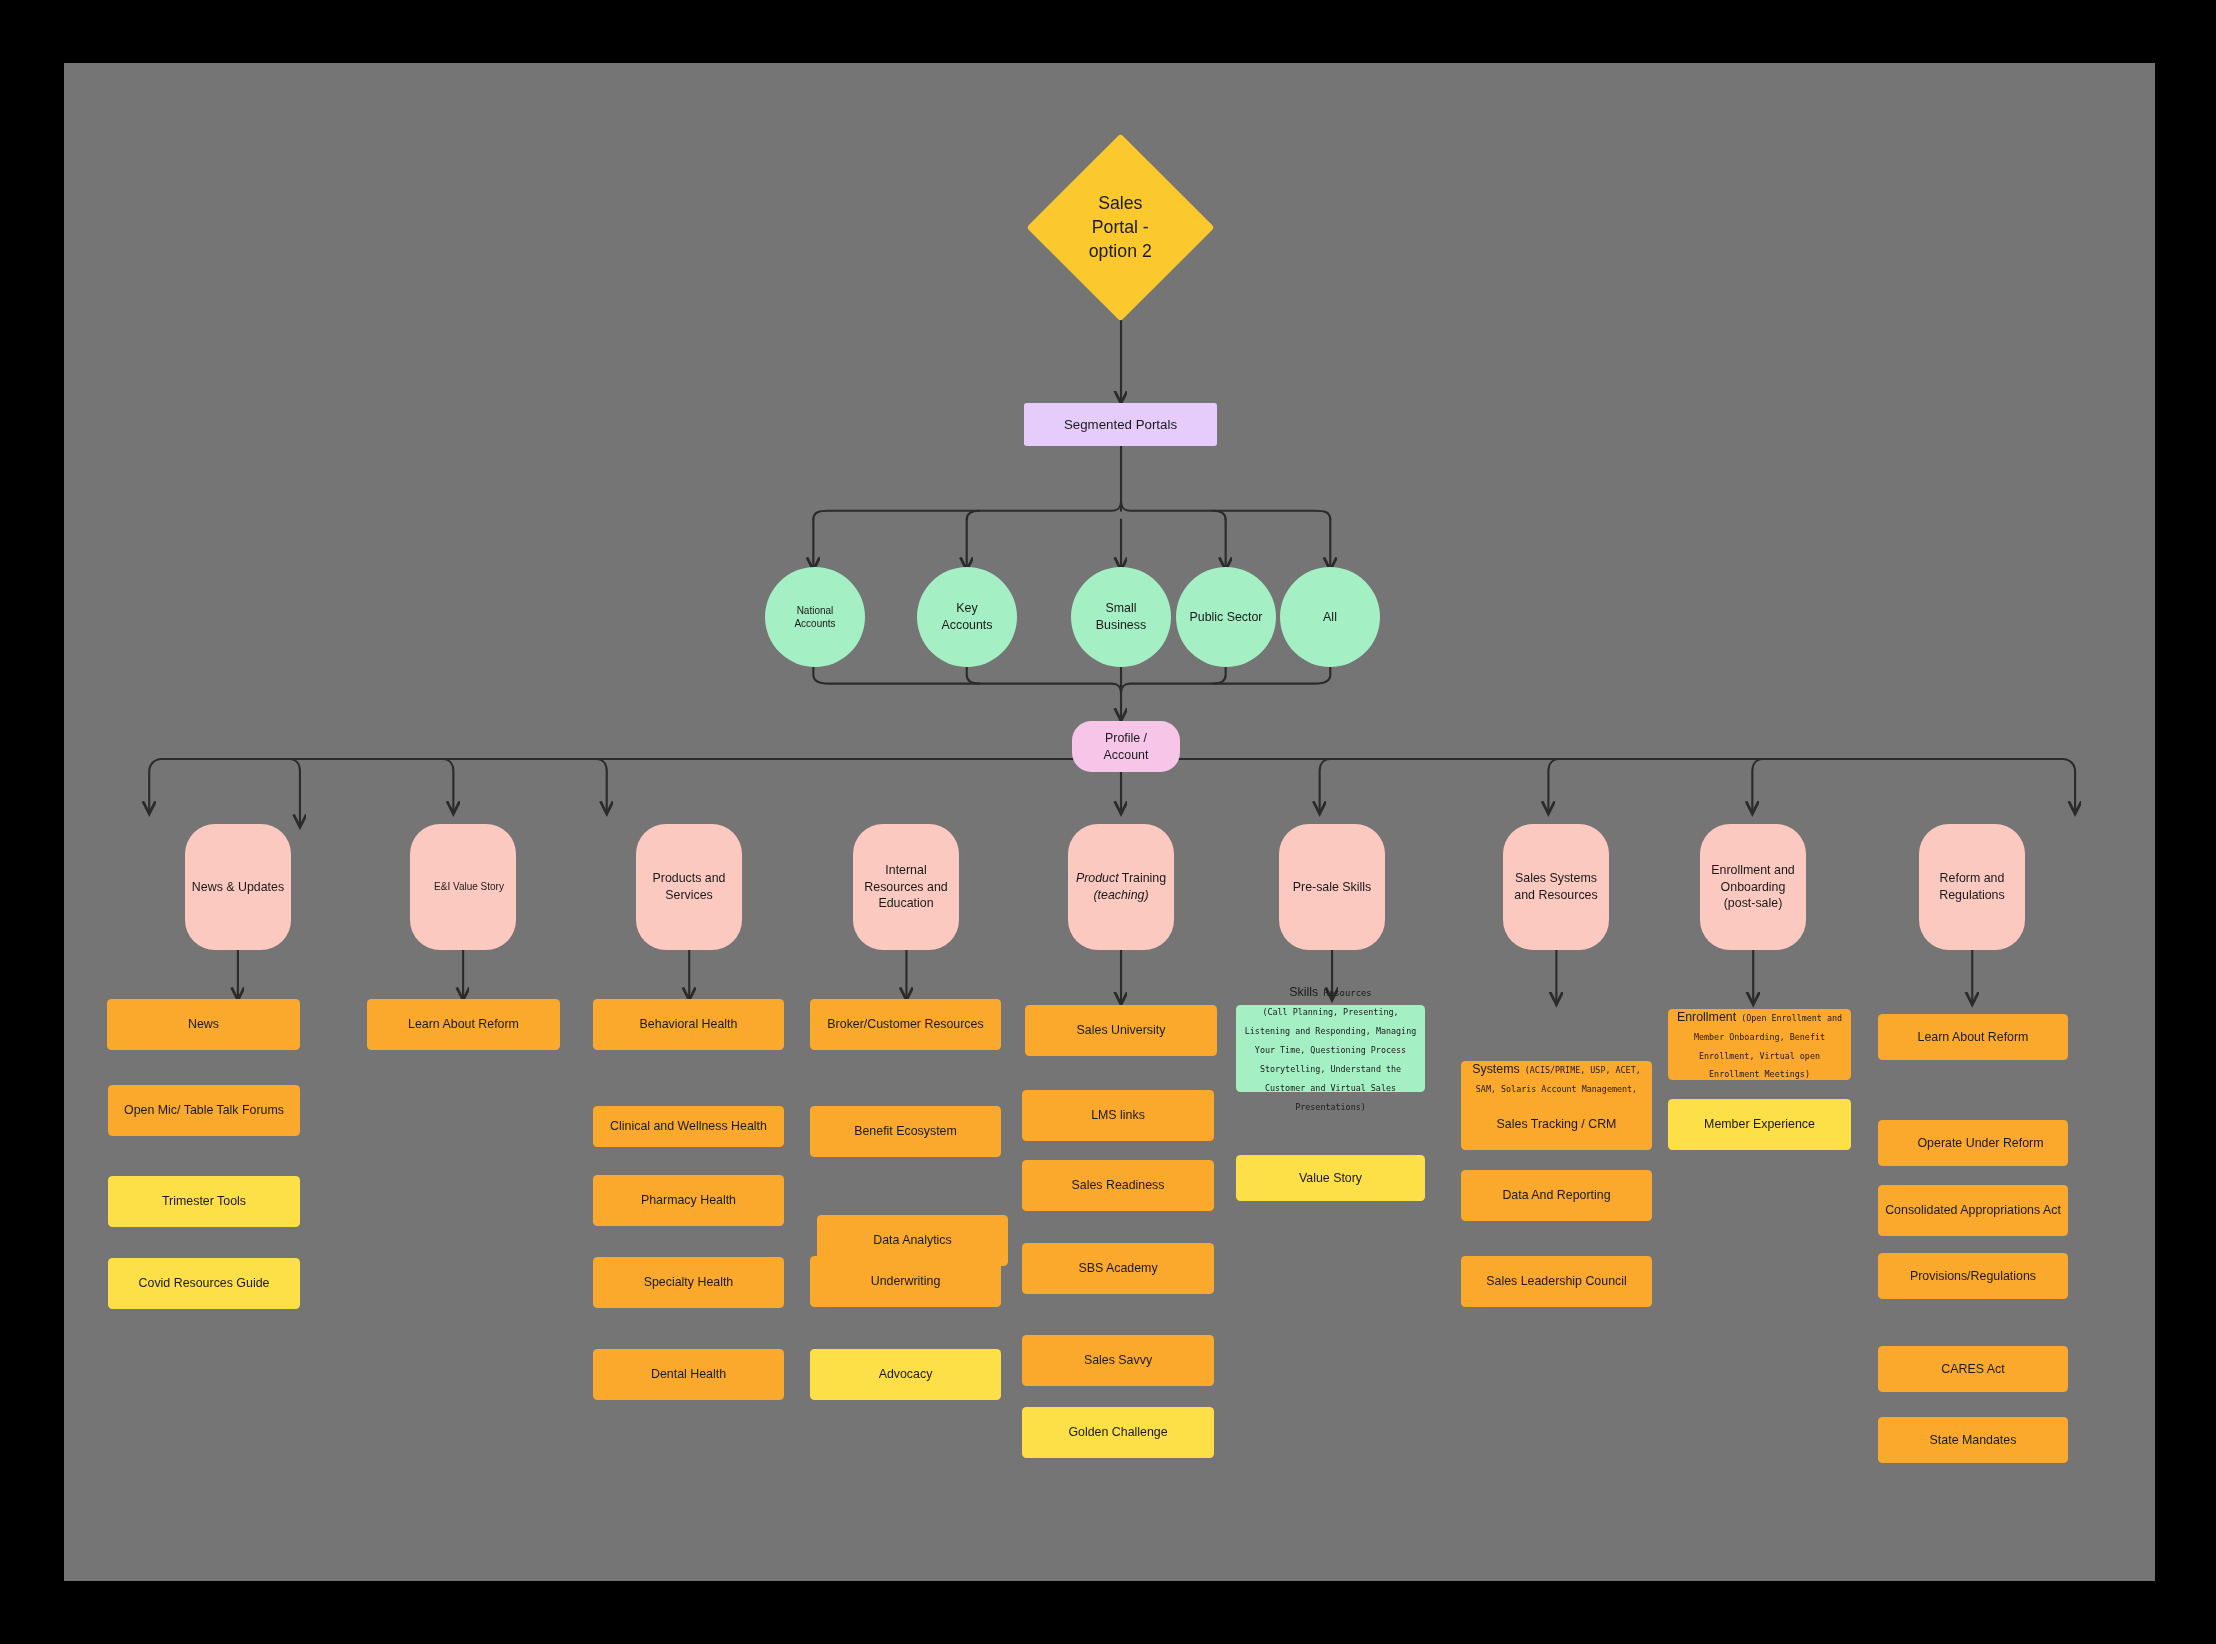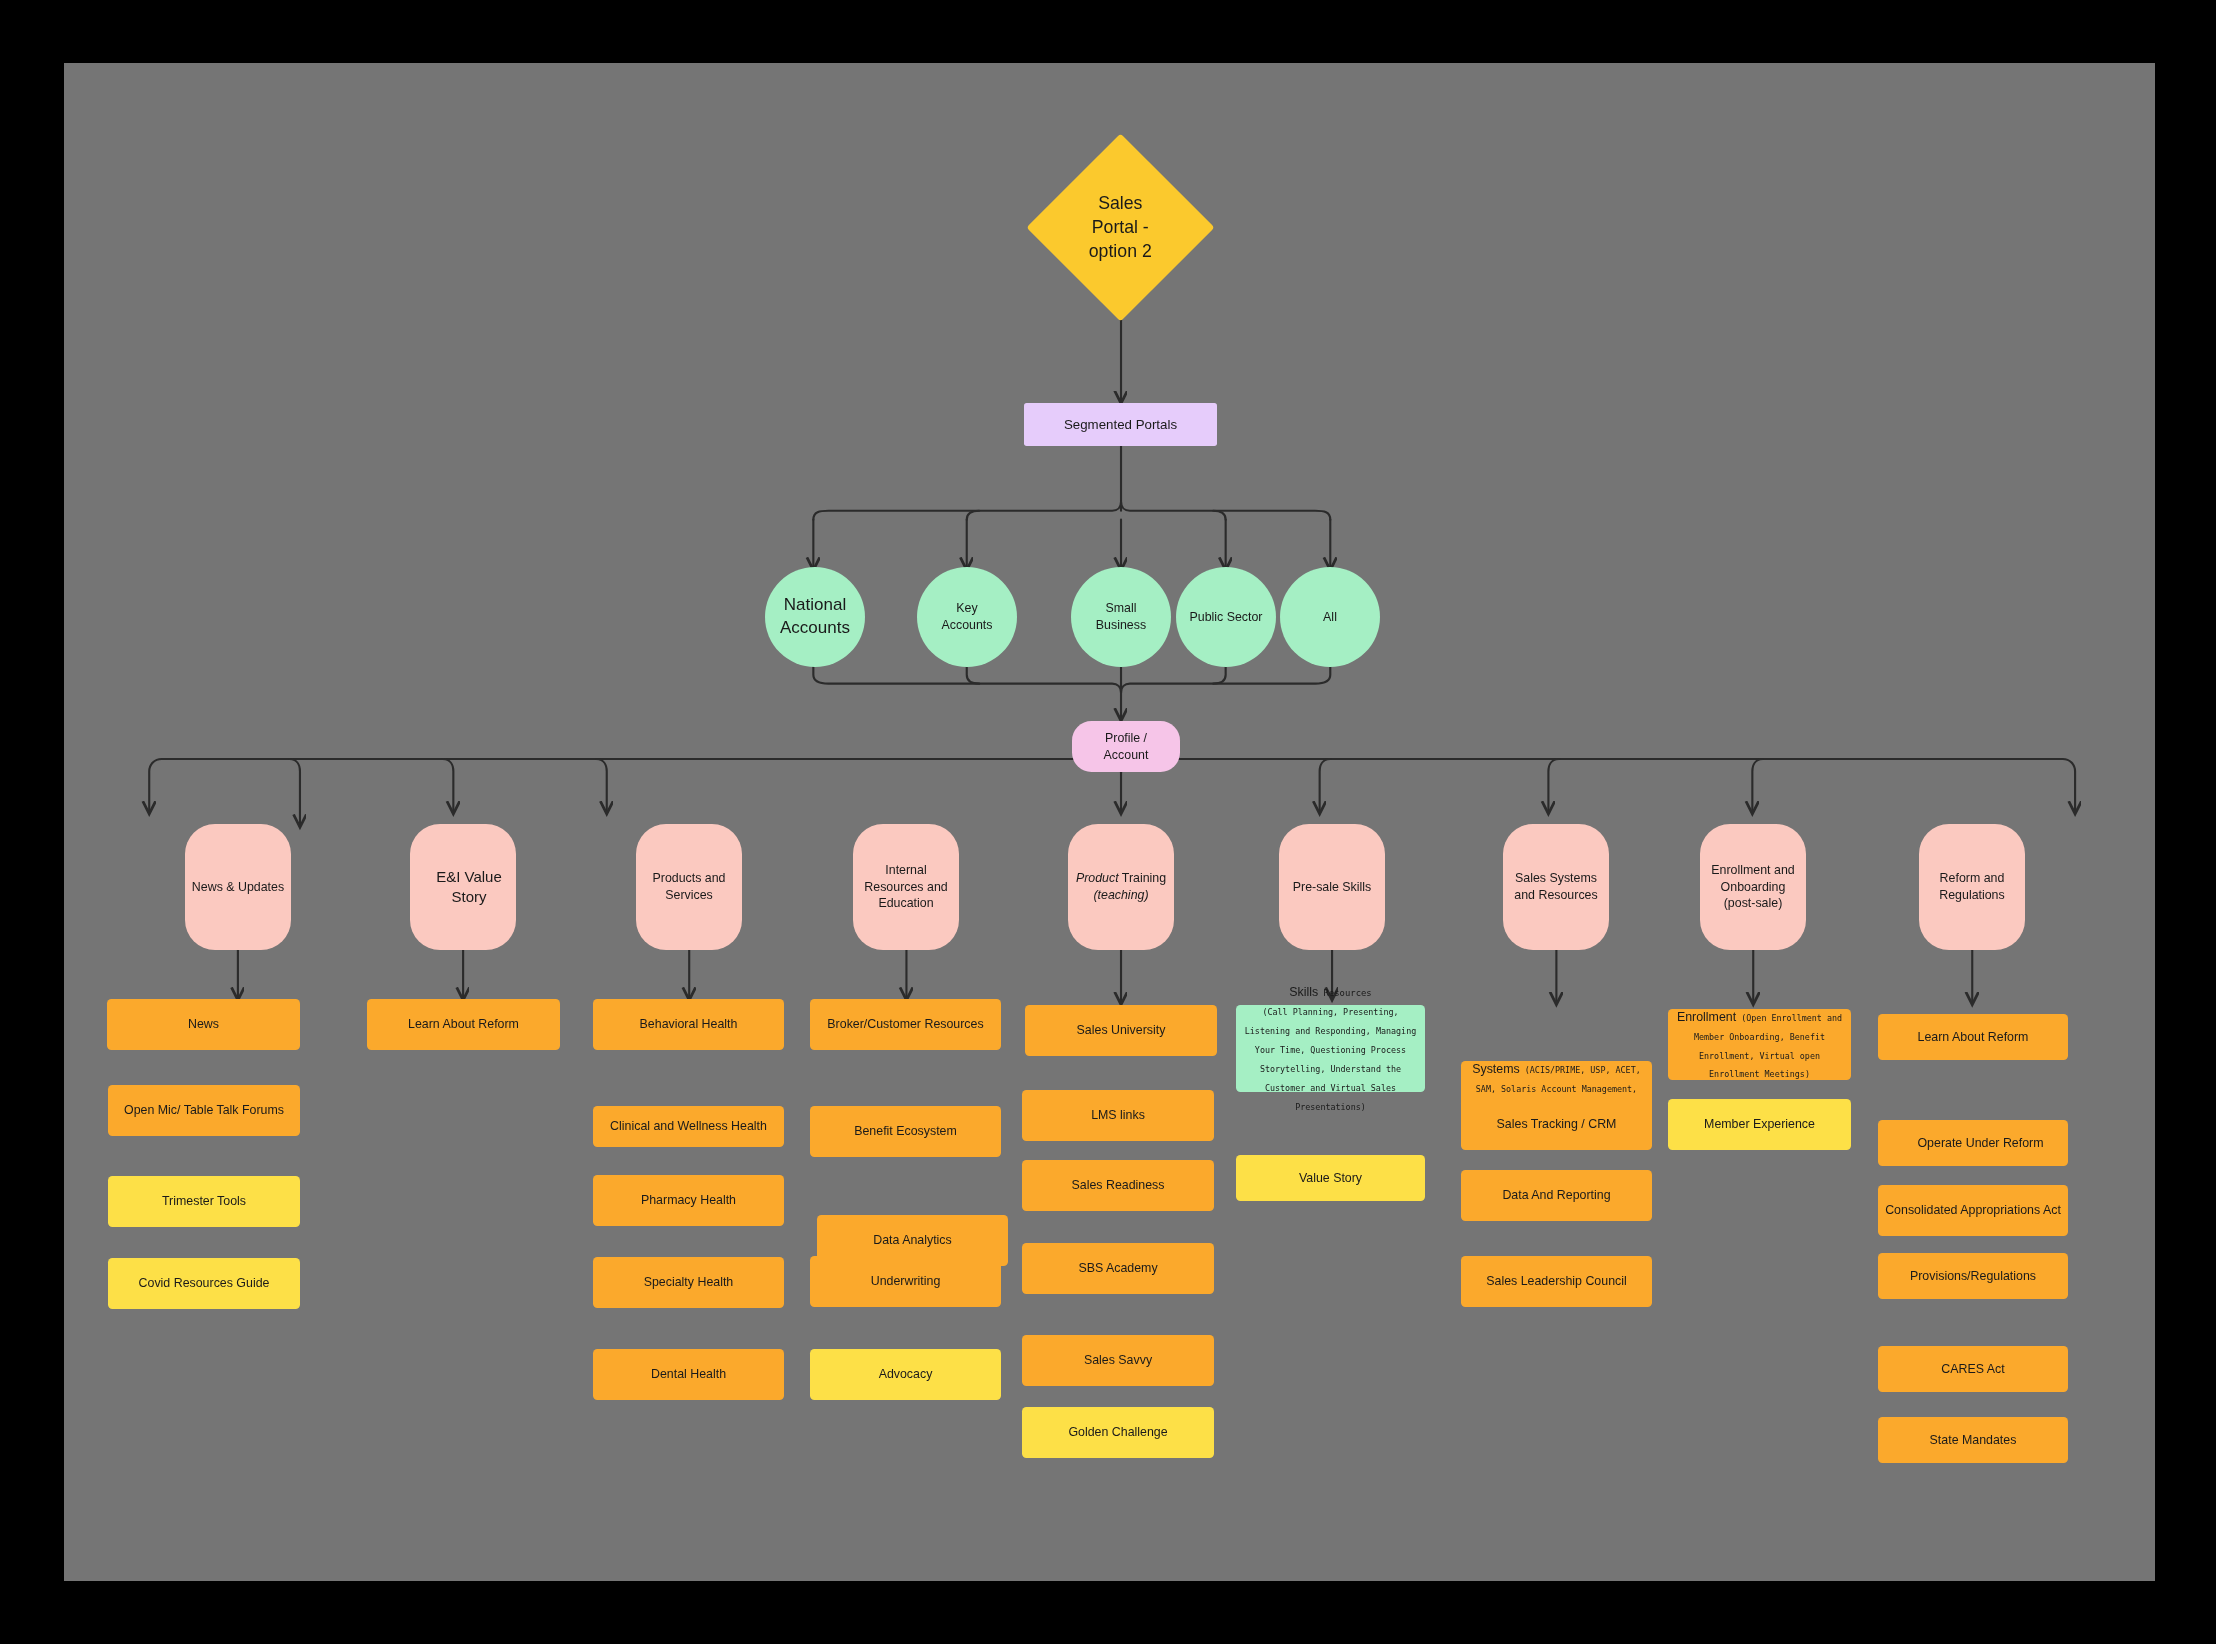--- a/index.html
+++ b/index.html
@@ -92,21 +92,21 @@
         <span>Sales</span><br>
         <span>Portal  -</span><br>
         <span>option 2</span>
       </span>
     </div>
 
     <div class="node rect purple" style="left:960px;top:340px;width:193px;height:43px;font-size:13.3px;">
       <span>Segmented Portals</span>
     </div>
 
-    <div class="node ellipse" style="left:701px;top:504px;width:100px;height:100px;font-size:17px;justify-content:center;">
+    <div class="node ellipse" style="left:701px;top:504px;width:100px;height:100px;font-size:10px;justify-content:center;">
       <span>
         <span>National</span><br><span>Accounts</span>
       </span>
     </div>
     <div class="node ellipse" style="left:853px;top:504px;width:100px;height:100px;font-size:12.4px;">
       <span>
         <span>Key</span><br><span>Accounts</span>
       </span>
     </div>
     <div class="node ellipse" style="left:1007px;top:504px;width:100px;height:100px;font-size:12.4px;">
@@ -136,21 +136,21 @@
     <div class="node orange" style="left:44px;top:1022px;width:192px;height:51px;font-size:12.4px;">
       <span>Open Mic/ Table Talk Forums</span>
     </div>
     <div class="node gray" style="left:44px;top:1113px;width:192px;height:51px;font-size:12.4px;">
       <span>Trimester Tools</span>
     </div>
     <div class="node gray" style="left:44px;top:1195px;width:192px;height:51px;font-size:12.4px;">
       <span>Covid Resources Guide</span>
     </div>
 
-    <div class="node rrect" style="left:346px;top:761px;width:106px;height:126px;font-size:15px;padding-left:12px;">
+    <div class="node rrect" style="left:346px;top:761px;width:106px;height:126px;font-size:10px;padding-left:12px;">
       <span>E&amp;I Value Story</span>
     </div>
     <div class="node orange" style="left:303px;top:936px;width:193px;height:51px;font-size:12.4px;">
       <span>Learn About Reform</span>
     </div>
 
     <div class="node rrect" style="left:572px;top:761px;width:106px;height:126px;font-size:12.4px;">
       <span>
         <span>Products and</span><br><span>Services</span>
       </span>

